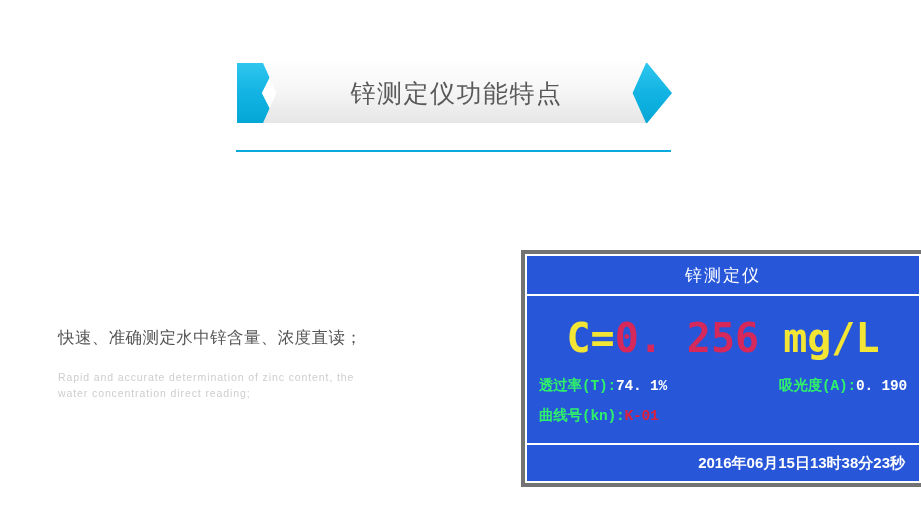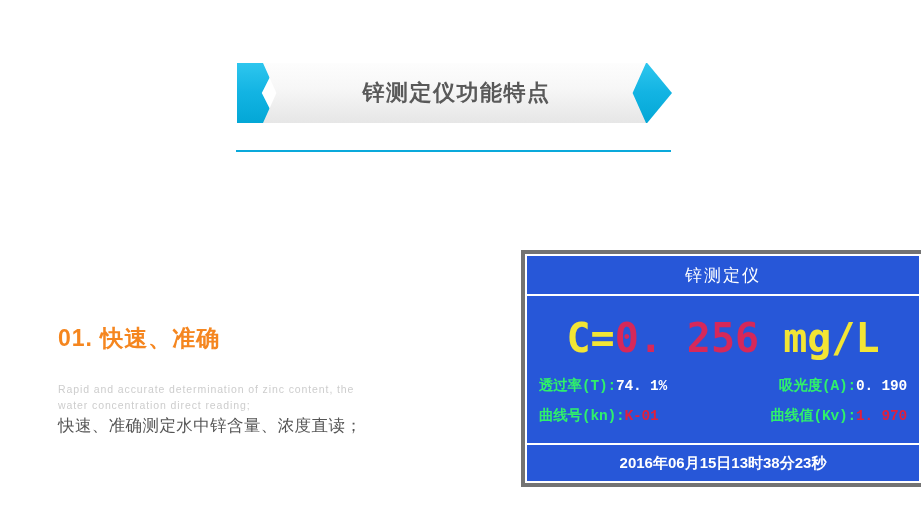--- a/index.html
+++ b/index.html
@@ -49,22 +49,22 @@
     top: 0;
     width: 383px;
     height: 60px;
     background: linear-gradient(180deg, #fdfdfd 0%, #f7f7f7 42%, #eeeeee 72%, #e6e6e6 100%);
     clip-path: polygon(0 0, 100% 0, 96.5% 50%, 100% 100%, 0 100%, 3.5% 50%);
     display: flex;
     align-items: center;
     justify-content: center;
   }
   #title-banner .banner-text {
-    font-size: 22px;
-    font-weight: 700;
+    font-size: 25px;
+    font-weight: 400;
     color: #595959;
     letter-spacing: 1.5px;
     line-height: 1;
     padding-left: 4px;
   }
 
   
   #divider-line {
     position: absolute;
     left: 236px;
@@ -185,21 +185,21 @@
   }
   .metric .label { color: #2ff06b; }
   .metric .val-white { color: #ffffff; }
   .metric .val-red   { color: #e01f3d; }
 
   #lcd-footer {
     flex: 0 0 36px;
     height: 36px;
     display: flex;
     align-items: center;
-    justify-content: center;
+    justify-content: flex-end;
     padding: 8px 14px;
     box-sizing: border-box;
   }
   #lcd-footer .foot-text {
     color: #ffffff;
     font-size: 15px;
     font-weight: 700;
     letter-spacing: 0px;
     white-space: nowrap;
   }
@@ -211,23 +211,22 @@
   <div class="chev-left"></div>
   <div class="chev-right"></div>
   <div class="center-plate">
     <span class="banner-text">锌测定仪功能特点</span>
   </div>
 </div>
 
 <div id="divider-line"></div>
 
 <div id="feature-block">
-  <h2 id="feature-heading">01.  快速、准确</h2>
+  <p id="feature-body">快速、准确测定水中锌含量、浓度直读；</p>
   <p id="feature-caption">Rapid and accurate determination of zinc content, the water concentration direct reading;</p>
-  <p id="feature-body">快速、准确测定水中锌含量、浓度直读；</p>
 </div>
 
 <div id="lcd-device">
   <div id="lcd-inner">
 
     <div id="lcd-title-row">
       <span id="lcd-title-text">锌测定仪</span>
     </div>
 
     <div id="lcd-main">
@@ -244,23 +243,20 @@
             <span class="label">透过率(T):</span><span class="val-white">74. 1%</span>
           </div>
           <div class="metric">
             <span class="label">吸光度(A):</span><span class="val-white">0. 190</span>
           </div>
         </div>
         <div class="metric-row">
           <div class="metric">
             <span class="label">曲线号(kn):</span><span class="val-red">K-01</span>
           </div>
-          <div class="metric">
-            <span class="label">曲线值(Kv):</span><span class="val-red">1. 970</span>
-          </div>
         </div>
       </div>
 
     </div>
 
     <div id="lcd-footer">
       <span class="foot-text">2016年06月15日</span>
       <span class="foot-text">13时38分23秒</span>
     </div>
 

